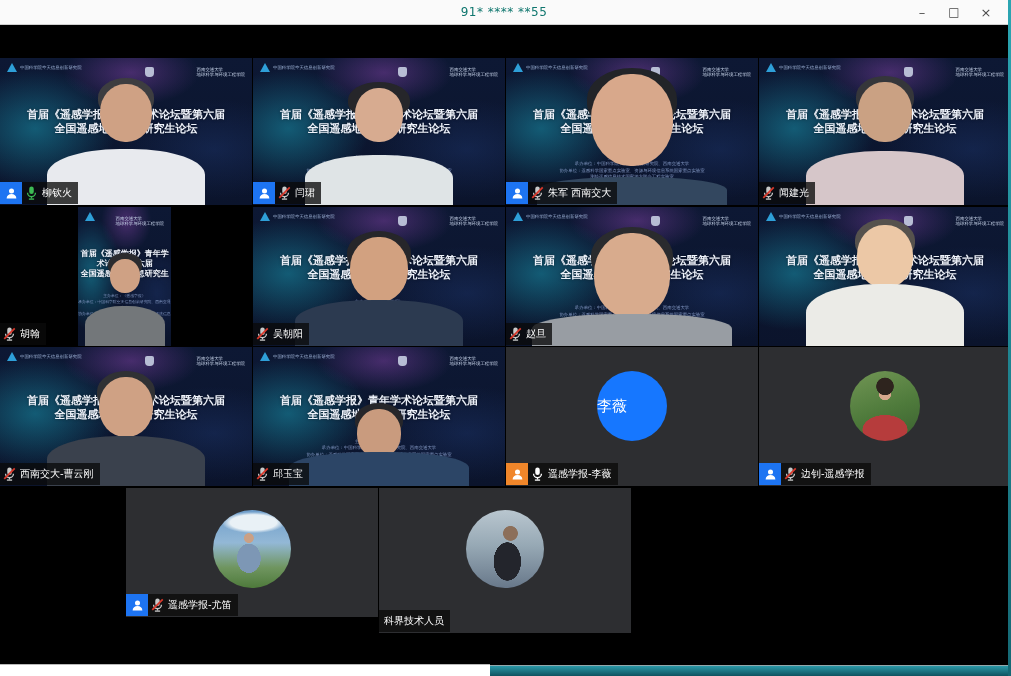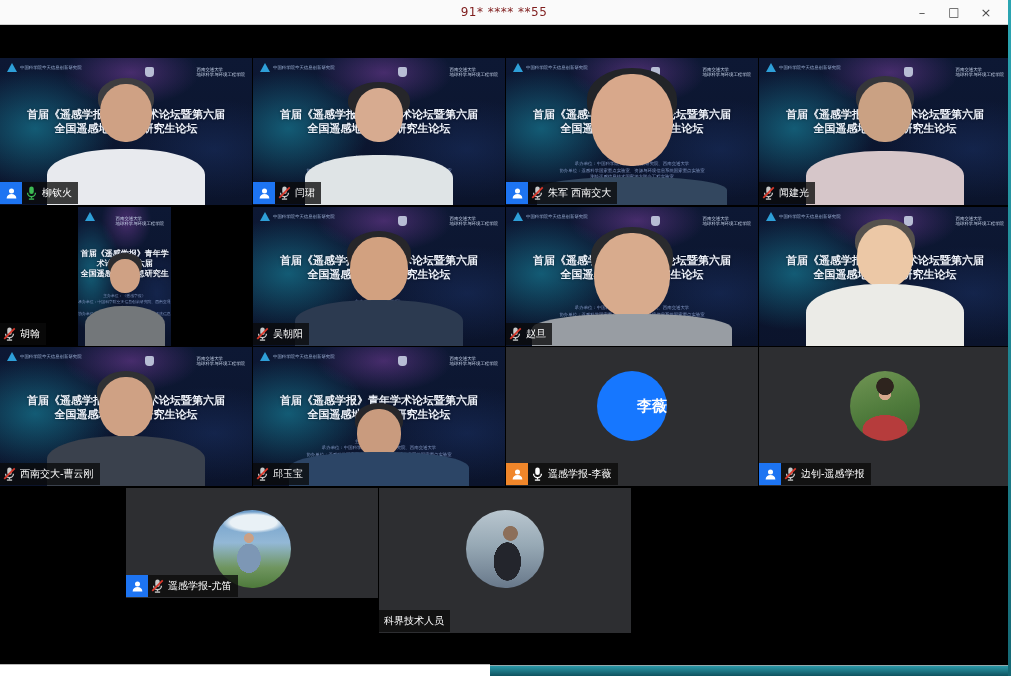--- a/index.html
+++ b/index.html
@@ -1,20 +1,20 @@
 <!DOCTYPE html>
 <html><head>
 <meta charset="utf-8">
 <style>
   html,body{margin:0;padding:0;background:#e8e8e8;font-family:"DejaVu Sans","Liberation Sans",sans-serif;}
   #screen{position:relative;width:1011px;height:676px;background:#fff;overflow:hidden;}
 
   
   .titlebar{position:absolute;left:0;top:0;width:1008px;height:24px;background:#fafafa;border-bottom:1px solid #cfcfcf;display:flex;align-items:center;justify-content:center;}
-  .wtitle{font-size:12px;color:#7f1d1d;letter-spacing:.5px;}
+  .wtitle{font-size:12px;color:#0f766e;letter-spacing:.5px;}
   .wcontrols{position:absolute;right:8px;top:0;height:24px;display:flex;align-items:center;gap:4px;}
   .wbtn{width:28px;height:22px;display:flex;align-items:center;justify-content:center;font-size:13px;color:#4a4a4a;cursor:default;}
   .wbtn.maxi{font-size:12px;}
 
   
   .stage{position:absolute;left:0;top:25px;width:1008px;height:640px;background:#000;}
 
   
   .tile{position:absolute;overflow:hidden;background:#0c1631;}
   .tile.avatar-tile{background:#2d2e31;display:flex;align-items:flex-start;justify-content:center;}
@@ -51,21 +51,21 @@
   .nvid{position:absolute;left:31%;top:0;width:37%;height:100%;overflow:hidden;background:#0c1631;}
 
   
   .label{position:absolute;left:0;bottom:1px;display:flex;align-items:stretch;height:22px;background:rgba(10,10,10,.78);color:#fff;z-index:5;}
   .label .pname{display:flex;align-items:center;font-size:10px;padding:0 6px 0 2px;white-space:nowrap;}
   .label.noicons .pname{padding-left:5px;}
   .badge{width:22px;height:22px;display:flex;align-items:center;justify-content:center;flex:0 0 22px;}
   .mic{width:18px;display:flex;align-items:center;justify-content:center;flex:0 0 18px;}
 
   
-  .avatar{border-radius:50%;display:flex;align-items:center;justify-content:flex-end;font-weight:bold;}
+  .avatar{border-radius:50%;display:flex;align-items:center;justify-content:flex-start;}
   .avatar .ainit{color:#fff;font-size:15px;}
   .av-lw{background:#1677ff;}
   .av-bz{background:
     radial-gradient(circle at 50% 22%, #2e241e 0 13%, transparent 14%),
     radial-gradient(circle at 50% 33%, #d6a78c 0 10%, transparent 11%),
     radial-gradient(ellipse 55% 36% at 50% 84%, #b63c3c 0 58%, transparent 59%),
     linear-gradient(160deg,#729655 0%,#4e7a3b 55%,#3a6030 100%);}
   .av-yd{background:
     radial-gradient(circle at 46% 36%, #caa085 0 7%, transparent 8%),
     radial-gradient(ellipse 26% 32% at 46% 62%, #7d97b5 0 58%, transparent 59%),
@@ -483,21 +483,21 @@
     <rect x="5.6" y="1.5" width="4.8" height="8" rx="2.4" fill="#c9c9c9"></rect>
     <path d="M3.8 8.2a4.2 4.2 0 0 0 8.4 0" fill="none" stroke="#c9c9c9" stroke-width="1.4"></path>
     <line x1="8" y1="12.6" x2="8" y2="14.4" stroke="#c9c9c9" stroke-width="1.4"></line>
     <line x1="5.2" y1="15" x2="10.8" y2="15" stroke="#c9c9c9" stroke-width="1.4"></line>
               <line x1="2.4" y1="13.6" x2="13.6" y2="2.4" stroke="#d9382b" stroke-width="1.8"></line>
             </svg>
           </span>
           <span class="pname">边钊-遥感学报</span>
         </div>
       </div>
-      <div class="tile avatar-tile" style="left: 126px; top: 463px; width: 252px; height: 110px;">
+      <div class="tile avatar-tile" style="left: 126px; top: 463px; width: 252px; height: 129px;">
         <div class="avatar av-yd" style="width: 78px; height: 78px; margin-top: 22px;"></div>
         <div class="label">
           <span class="badge" style="background: rgb(29, 116, 242);">
             <svg width="15" height="15" viewBox="0 0 16 16">
     <circle cx="8" cy="5.4" r="2.7" fill="#fff"></circle>
     <path d="M2.8 13.4c0-3.1 2.3-4.8 5.2-4.8s5.2 1.7 5.2 4.8z" fill="#fff"></path>
             </svg>
           </span>
           <span class="mic">
             <svg width="15" height="16" viewBox="0 0 16 17">

